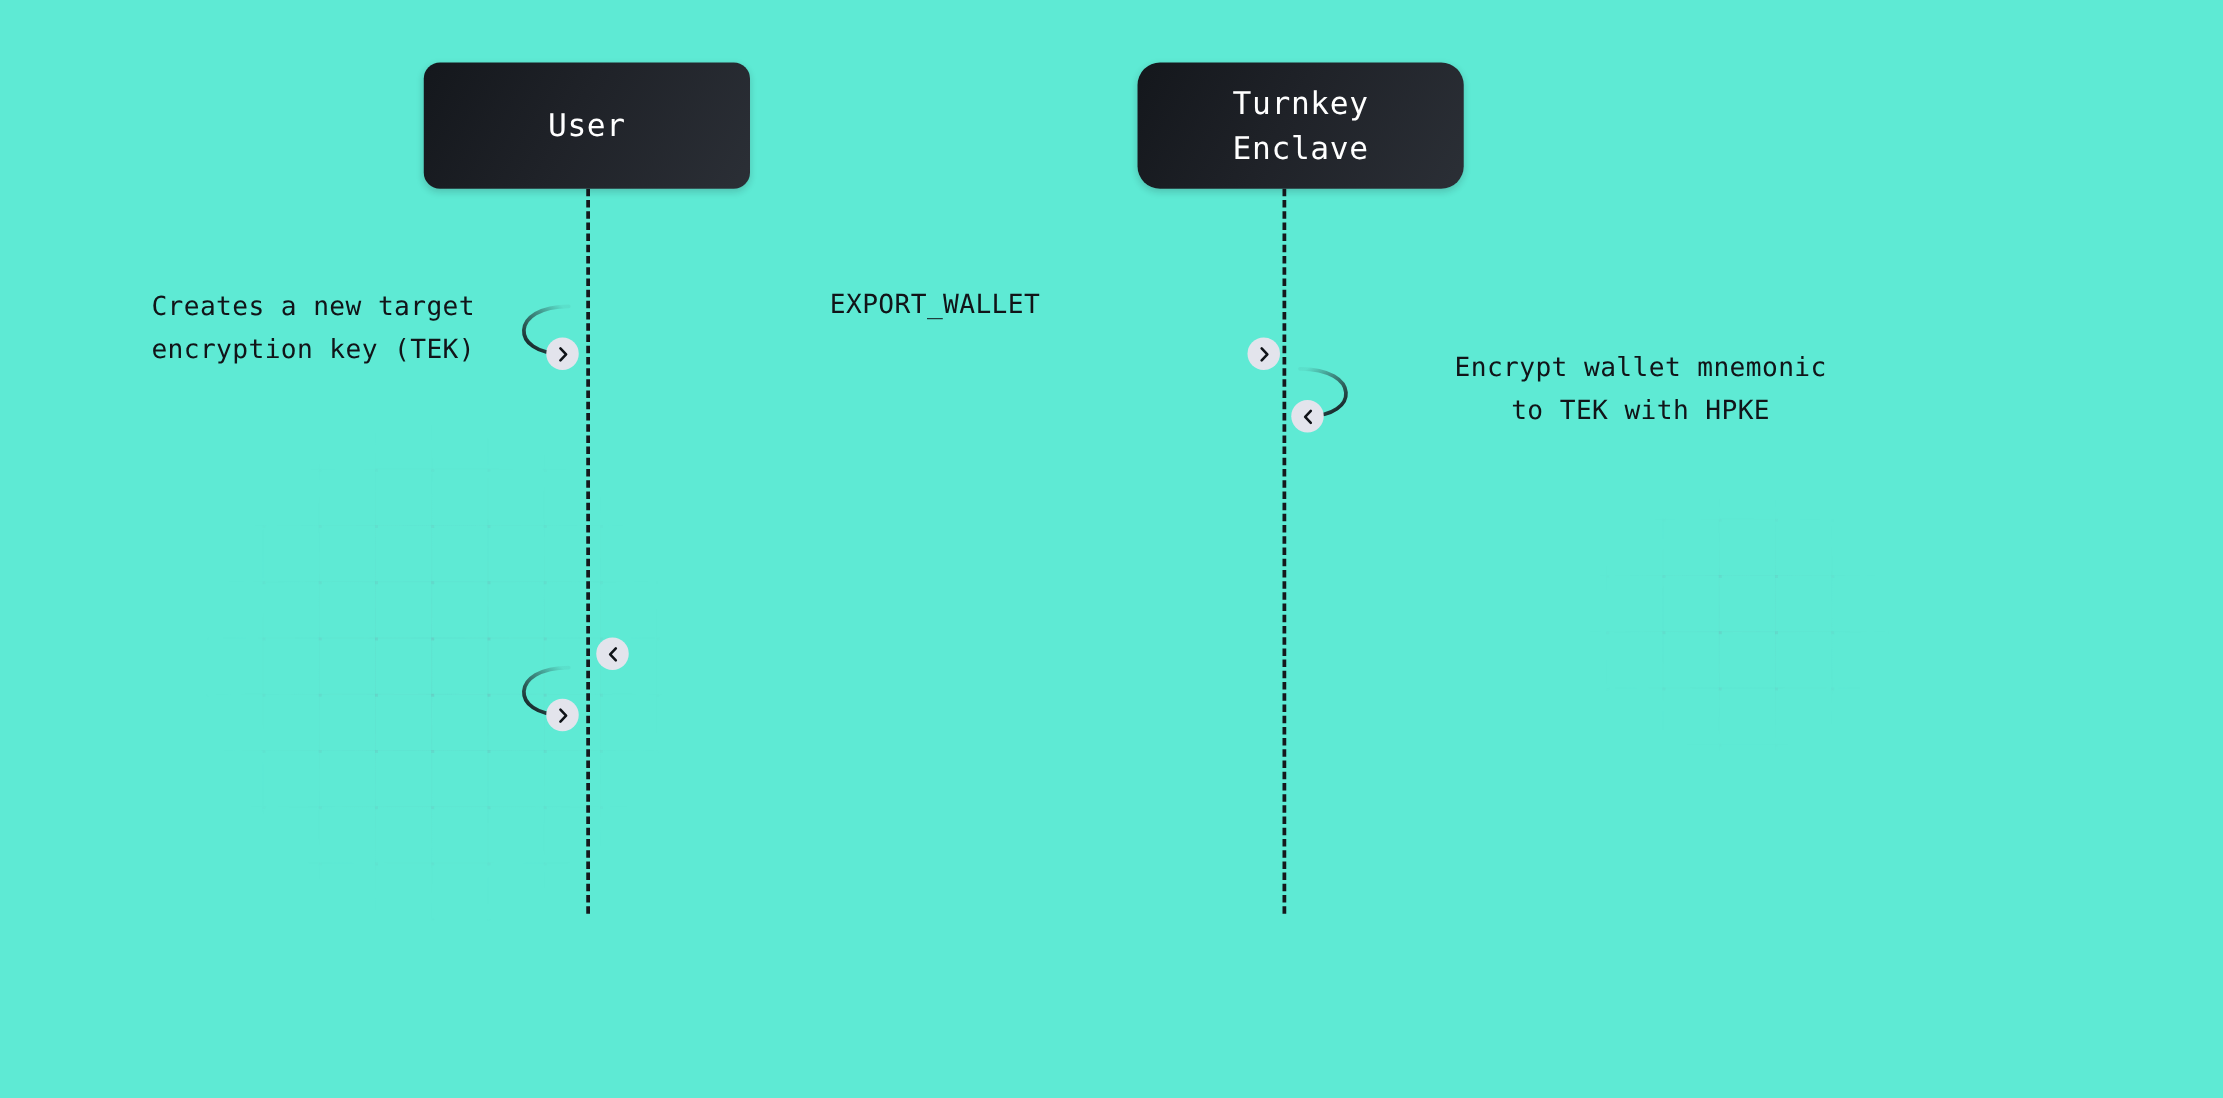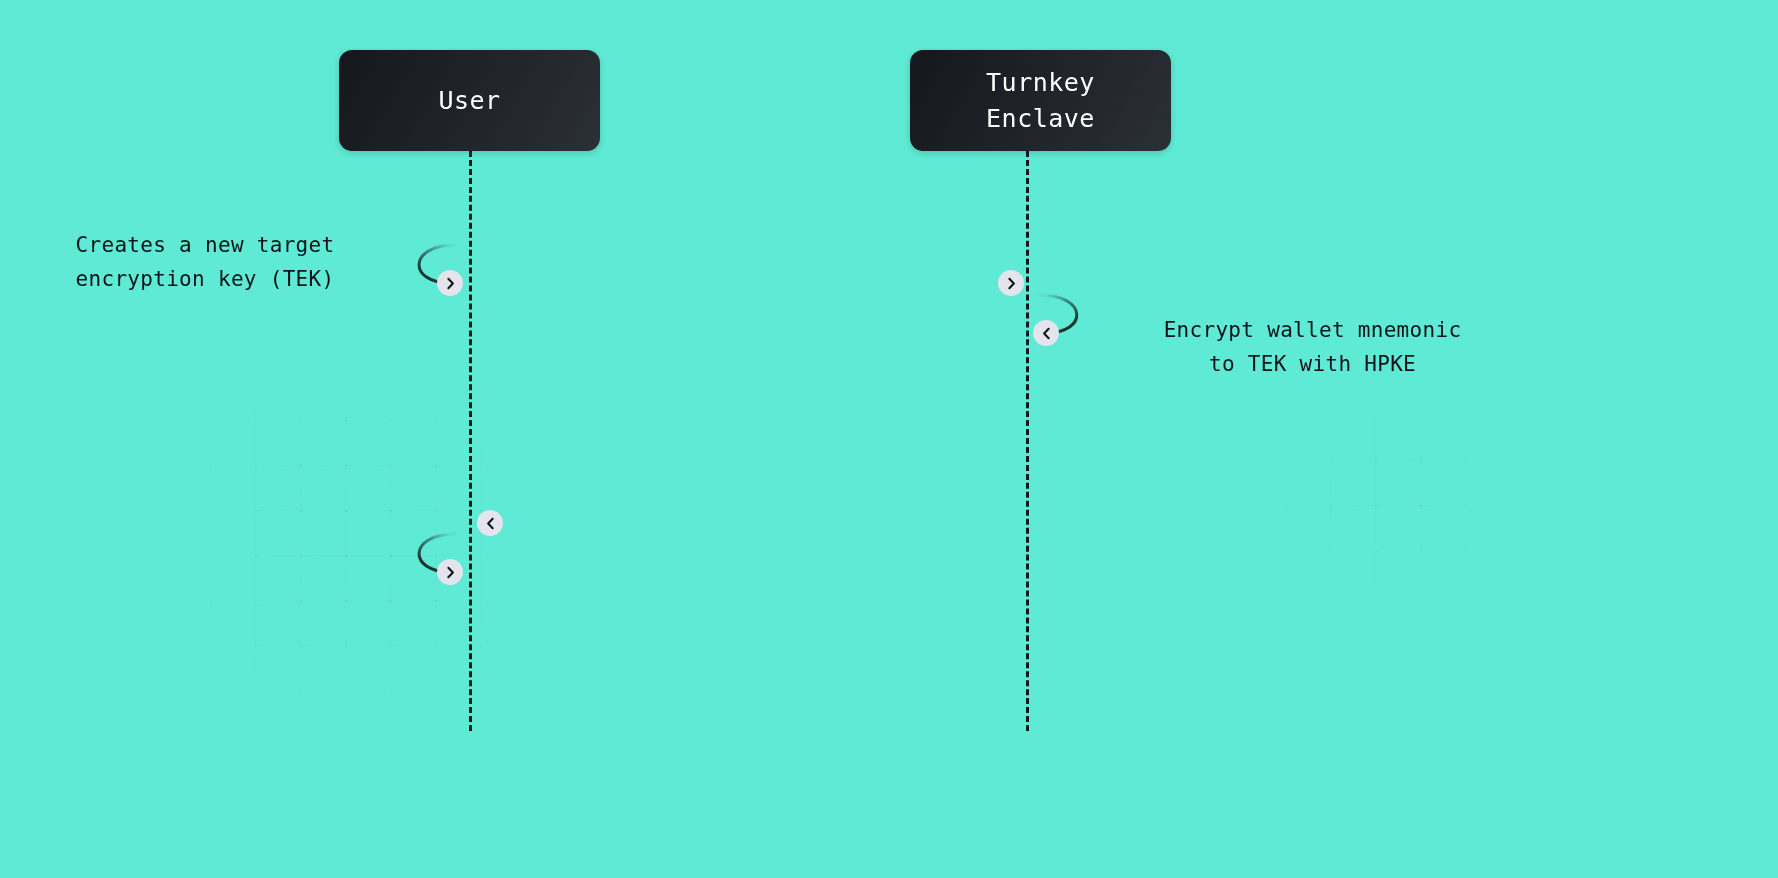--- a/index.html
+++ b/index.html
@@ -69,20 +69,21 @@
     left: 339px;
     top: 50px;
     width: 261px;
     height: 101px;
   }
   #actor-enclave {
     left: 910px;
     top: 50px;
     width: 261px;
     height: 101px;
+    border-radius: 18px;
   }
 
   
   .lifeline {
     position: absolute;
     top: 151px;
     height: 580px;
     width: 0;
     border-left: 3px dashed #15181d;
   }
@@ -138,34 +139,33 @@
     font-size: 21px;
     line-height: 1.62;
     color: #111418;
     letter-spacing: 0.3px;
     white-space: pre-line;
   }
   #note-create-tek {
     left: 30px;
     top: 228px;
     width: 350px;
-    text-align: center;
+    text-align: right;
   }
   #note-decrypt {
     left: 20px;
     top: 489px;
     width: 360px;
     text-align: right;
   }
   #note-encrypt {
     left: 1140px;
     top: 277px;
     width: 345px;
     text-align: center;
-    margin-top: 36px;
   }
 </style>
 </head>
 <body>
 
 <div id="canvas">
 
   <div class="grid-watermark" id="grid-left"></div>
   <div class="grid-watermark" id="grid-right"></div>
 
@@ -206,20 +206,21 @@
 
     <path d="M 1040 295 C 1088 295 1088 333 1046 333" fill="none" stroke="url(#grad-arc-right)" stroke-width="3" stroke-linecap="round"></path>
 
     <path d="M 455 534 C 408 534 408 572 450 572" fill="none" stroke="url(#grad-arc-left)" stroke-width="3" stroke-linecap="round"></path>
   </svg>
 
   <div class="actor-box" id="actor-user">User</div>
   <div class="actor-box" id="actor-enclave">Turnkey
 Enclave</div>
 
+  <div class="msg-label" id="label-export-wallet">EXPORT_WALLET</div>
 
   <div class="badge" style="left:437px; top:270px;">
     <svg width="13" height="13" viewBox="0 0 12 12">
       <path d="M4 1.6 L8.2 6 L4 10.4" fill="none" stroke="#101318" stroke-width="1.9" stroke-linecap="round" stroke-linejoin="round"></path>
     </svg>
   </div>
 
   <div class="badge" style="left:998px; top:270px;">
     <svg width="13" height="13" viewBox="0 0 12 12">
       <path d="M4 1.6 L8.2 6 L4 10.4" fill="none" stroke="#101318" stroke-width="1.9" stroke-linecap="round" stroke-linejoin="round"></path>

